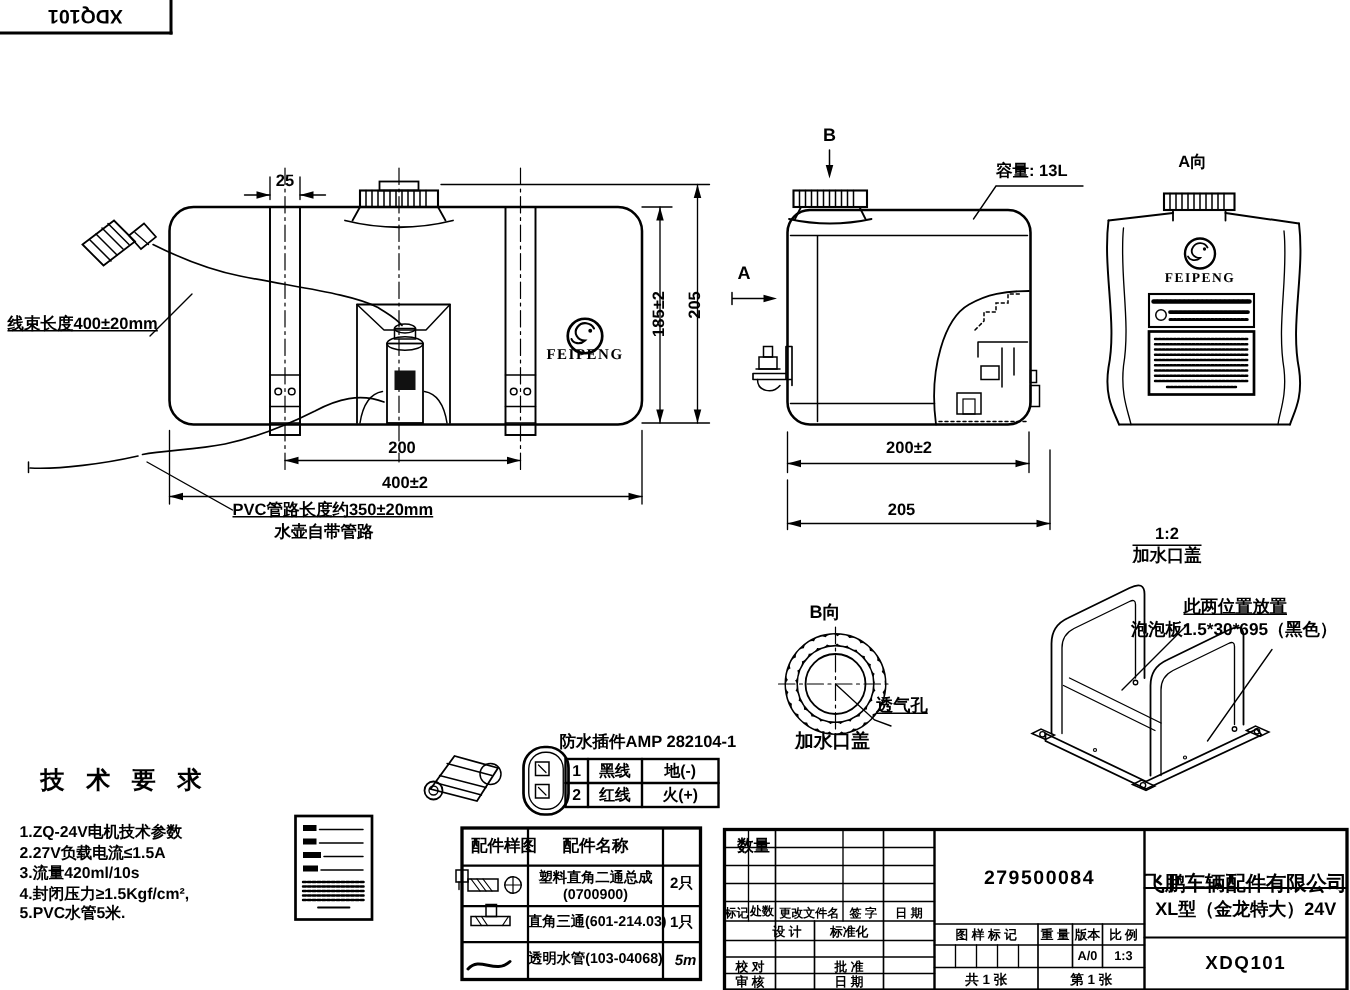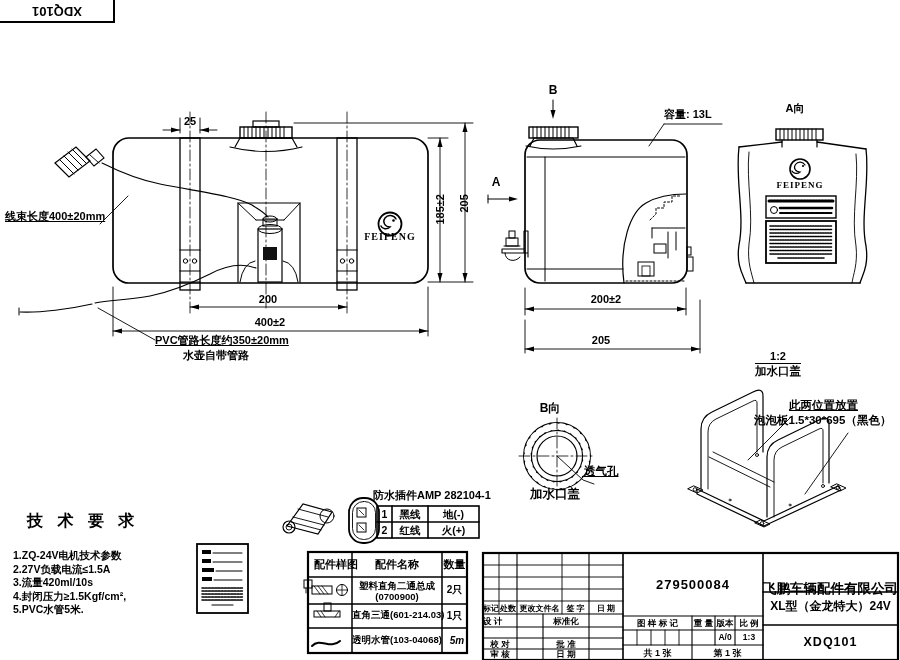--- a/index.html
+++ b/index.html
@@ -304,35 +304,35 @@
 <div class="t" style="left:373px;top:489px;font-size:11px;">防水插件AMP 282104-1</div>
 <div class="t c" style="left:377px;top:508px;width:15px;font-size:10.5px;">1</div>
 <div class="t c" style="left:392px;top:508px;width:36px;font-size:10.5px;">黑线</div>
 <div class="t c" style="left:428px;top:508px;width:51px;font-size:10.5px;">地(-)</div>
 <div class="t c" style="left:377px;top:524px;width:15px;font-size:10.5px;">2</div>
 <div class="t c" style="left:392px;top:524px;width:36px;font-size:10.5px;">红线</div>
 <div class="t c" style="left:428px;top:524px;width:51px;font-size:10.5px;">火(+)</div>
 
 <div class="t c" style="left:308px;top:558px;width:56px;font-size:11px;">配件样图</div>
 <div class="t c" style="left:352px;top:558px;width:90px;font-size:11px;">配件名称</div>
-<div class="t c" style="left:442px;top:558px;width:25px;font-size:11px;">数量</div>
+<div class="t c" style="left:442px;top:558px;width:25px;font-size:11px;padding-left:48px;">数量</div>
 <div class="t c" style="left:352px;top:581px;width:90px;font-size:9.5px;">塑料直角二通总成</div>
 <div class="t c" style="left:352px;top:592px;width:90px;font-size:9.5px;">(0700900)</div>
 <div class="t c" style="left:442px;top:584px;width:25px;font-size:10px;">2只</div>
 <div class="t c" style="left:352px;top:610px;width:90px;font-size:9.5px;">直角三通(601-214.03)</div>
 <div class="t c" style="left:442px;top:610px;width:25px;font-size:10px;">1只</div>
 <div class="t c" style="left:352px;top:635px;width:90px;font-size:9.5px;">透明水管(103-04068)</div>
 <div class="t c" style="left:442px;top:635px;width:30px;font-size:10px;font-style:italic;">5m</div>
 
 <div class="t c" style="left:483px;top:604px;width:16px;font-size:8px;">标记</div>
 <div class="t c" style="left:499px;top:604px;width:18px;font-size:8px;font-family:Liberation Mono, monospace;">处数</div>
 <div class="t c" style="left:517px;top:604px;width:45px;font-size:8px;">更改文件名</div>
 <div class="t c" style="left:562px;top:604px;width:27px;font-size:8px;">签 字</div>
 <div class="t c" style="left:589px;top:604px;width:34px;font-size:8px;">日 期</div>
-<div class="t c" style="left:483px;top:617px;width:14px;font-size:8.5px;">设 计</div>
+<div class="t c" style="left:483px;top:617px;width:14px;font-size:8.5px;padding-left:32px;">设 计</div>
 <div class="t c" style="left:543px;top:617px;width:46px;font-size:8.5px;">标准化</div>
 <div class="t c" style="left:483px;top:640px;width:34px;font-size:8.5px;">校 对</div>
 <div class="t c" style="left:543px;top:640px;width:46px;font-size:8.5px;">批 准</div>
 <div class="t c" style="left:483px;top:650px;width:34px;font-size:8.5px;">审 核</div>
 <div class="t c" style="left:543px;top:650px;width:46px;font-size:8.5px;">日 期</div>
 <div class="t c" style="left:623px;top:578px;width:140px;font-size:13px;letter-spacing:1px;">279500084</div>
 <div class="t c" style="left:623px;top:619px;width:69px;font-size:8.5px;">图 样 标 记</div>
 <div class="t c" style="left:692px;top:619px;width:23px;font-size:8.5px;">重 量</div>
 <div class="t c" style="left:715px;top:619px;width:20px;font-size:8.5px;">版本</div>
 <div class="t c" style="left:735px;top:619px;width:28px;font-size:8.5px;font-family:Liberation Serif, serif;">比 例</div>

